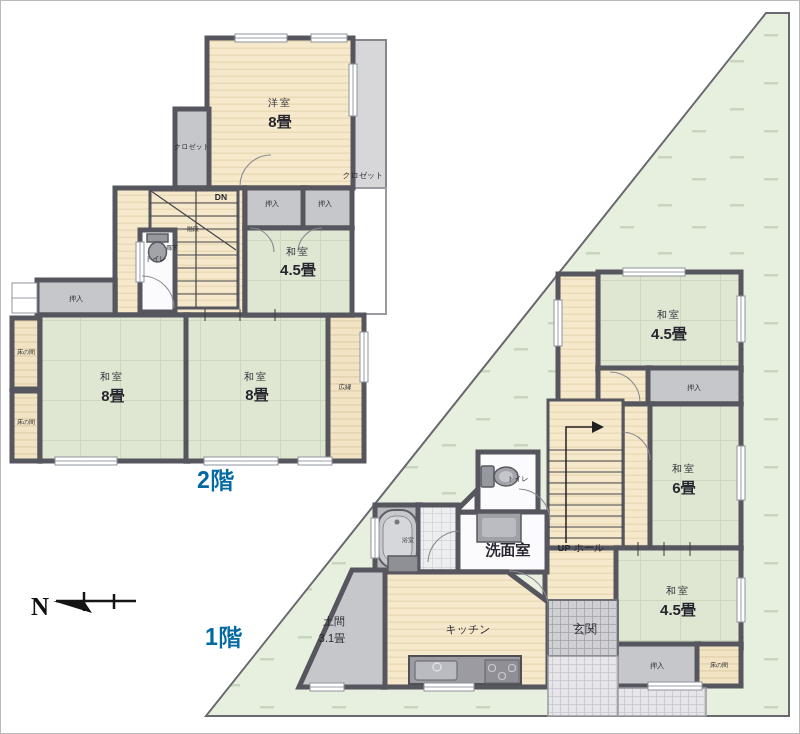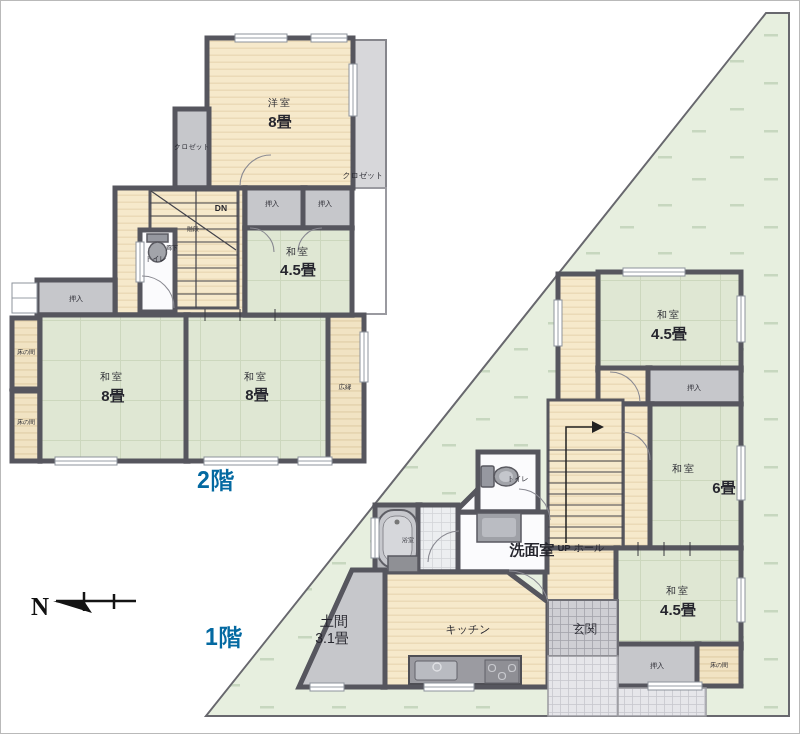--- a/index.html
+++ b/index.html
@@ -31,21 +31,21 @@
   .arc{stroke:#8a8a92;stroke-width:1.1;fill:none;}
   .tick{stroke:#3a3a40;stroke-width:1;fill:none;}
   .fix{stroke:#5a5a61;stroke-width:1.5;}
   .arrow{stroke:#222;stroke-width:1.5;fill:none;}
   .compass-ln{stroke:#141414;stroke-width:2.5;}
   
   .lbl{position:absolute;transform:translate(-50%,-50%);color:var(--label);
        white-space:nowrap;line-height:1;}
   .rm{letter-spacing:2px;}
   .s6{font-size:6px;} .s65{font-size:6.5px;} .s7{font-size:7px;} .s75{font-size:12px;}
-  .s8{font-size:8px;} .s85{font-size:14px;} .s9{font-size:15px;font-weight:bold;}
+  .s8{font-size:8px;} .s85{font-size:11px;} .s9{font-size:15px;font-weight:bold;}
   .s10{font-size:10px;} .s11{font-size:11px;font-family:Liberation Serif, serif;}
   .s8b{font-size:8.5px;font-weight:bold;} .s9b{font-size:9.5px;font-weight:bold;}
   .big{font-size:23px;font-weight:bold;color:#0369a1;letter-spacing:1px;}
   .nlab{font-size:25px;font-weight:bold;color:#111;font-family:"Liberation Serif","DejaVu Serif",serif;}
 </style>
 </head>
 <body>
 
 <div class="canvas">
 <svg width="800" height="734" viewBox="0 0 800 734">
@@ -225,21 +225,21 @@
     <polygon points="53,601 92,613 84,601" fill="#141414"></polygon>
     <line class="compass-ln" x1="84" y1="592" x2="84" y2="611"></line>
     <line class="compass-ln" x1="114" y1="594" x2="114" y2="609"></line>
   </g>
 </svg>
 
 <div class="lbl s10 rm" style="left:280px;top:103px">洋室</div>
 <div class="lbl s9" style="left:280px;top:121px">8畳</div>
 <div class="lbl s7" style="left:192px;top:146px">クロゼット</div>
 <div class="lbl s8" style="left:363px;top:176px">クロゼット</div>
-<div class="lbl s8b" style="left:221px;top:208px">DN</div>
+<div class="lbl s8b" style="left:221px;top:197px">DN</div>
 <div class="lbl s6" style="left:193px;top:229px">階段</div>
 <div class="lbl s6" style="left:172px;top:248px">廊下</div>
 <div class="lbl s7" style="left:156px;top:258px">トイレ</div>
 <div class="lbl s7" style="left:76px;top:298px">押入</div>
 <div class="lbl s7" style="left:272px;top:203px">押入</div>
 <div class="lbl s7" style="left:325px;top:203px">押入</div>
 <div class="lbl s10 rm" style="left:298px;top:252px">和室</div>
 <div class="lbl s9" style="left:298px;top:269px">4.5畳</div>
 <div class="lbl s10 rm" style="left:112px;top:377px">和室</div>
 <div class="lbl s9" style="left:113px;top:395px">8畳</div>
@@ -247,29 +247,29 @@
 <div class="lbl s9" style="left:257px;top:394px">8畳</div>
 <div class="lbl s6" style="left:26px;top:352px">床の間</div>
 <div class="lbl s6" style="left:26px;top:422px">床の間</div>
 <div class="lbl s65" style="left:345px;top:387px">広縁</div>
 <div class="lbl big" style="left:216px;top:480px">2階</div>
 
 <div class="lbl s10 rm" style="left:669px;top:315px">和室</div>
 <div class="lbl s9" style="left:669px;top:333px">4.5畳</div>
 <div class="lbl s7" style="left:694px;top:387px">押入</div>
 <div class="lbl s10 rm" style="left:684px;top:469px">和室</div>
-<div class="lbl s9" style="left:724px;top:487px">6畳</div>
+<div class="lbl s9" style="left:684px;top:487px">6畳</div>
 <div class="lbl s10 rm" style="left:678px;top:591px">和室</div>
 <div class="lbl s9" style="left:678px;top:609px">4.5畳</div>
 <div class="lbl s7" style="left:657px;top:665px">押入</div>
 <div class="lbl s6" style="left:719px;top:665px">床の間</div>
 <div class="lbl s10" style="left:589px;top:548px">ホール</div>
 <div class="lbl s9b" style="left:564px;top:548px">UP</div>
 <div class="lbl s7" style="left:518px;top:478px">トイレ</div>
-<div class="lbl s9" style="left:532px;top:549px">洗面室</div>
+<div class="lbl s9" style="left:508px;top:549px">洗面室</div>
 <div class="lbl s6" style="left:408px;top:540px">浴室</div>
 <div class="lbl s11" style="left:468px;top:629px">キッチン</div>
 <div class="lbl s85" style="left:334px;top:621px">土間</div>
 <div class="lbl s85" style="left:332px;top:638px">3.1畳</div>
 <div class="lbl s75" style="left:585px;top:629px">玄関</div>
 <div class="lbl big" style="left:224px;top:637px">1階</div>
 <div class="lbl nlab" style="left:40px;top:606px">N</div>
 </div>
 
 </body></html>

